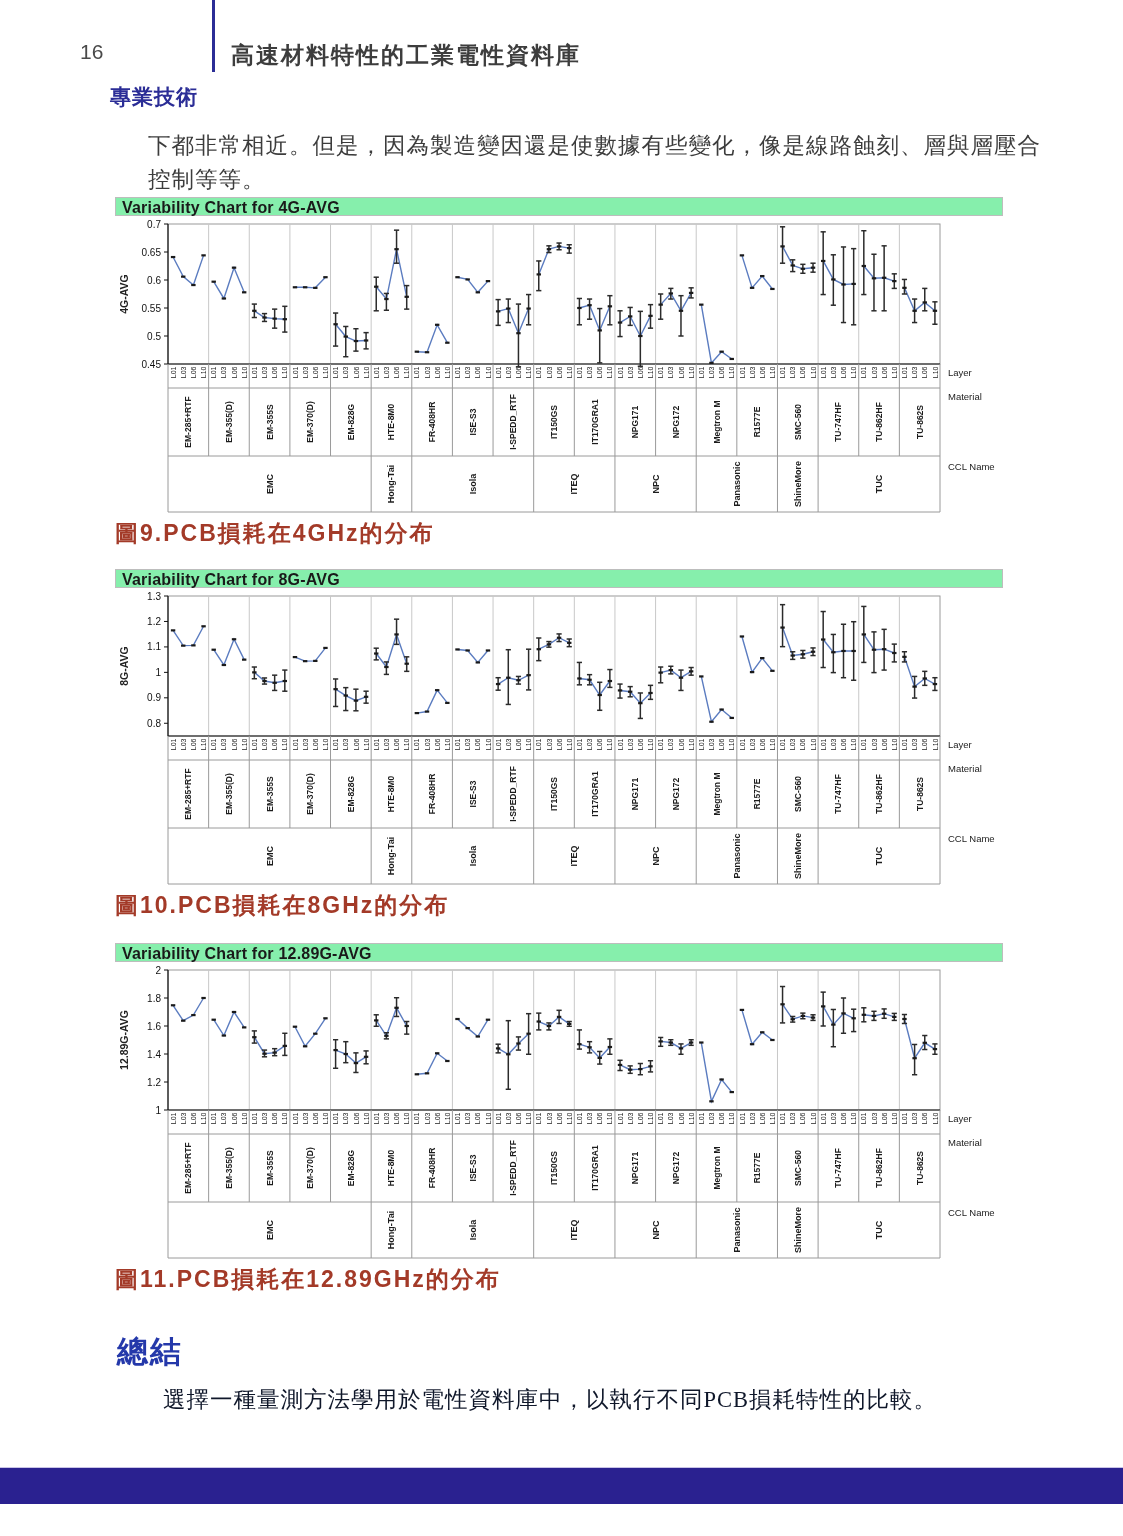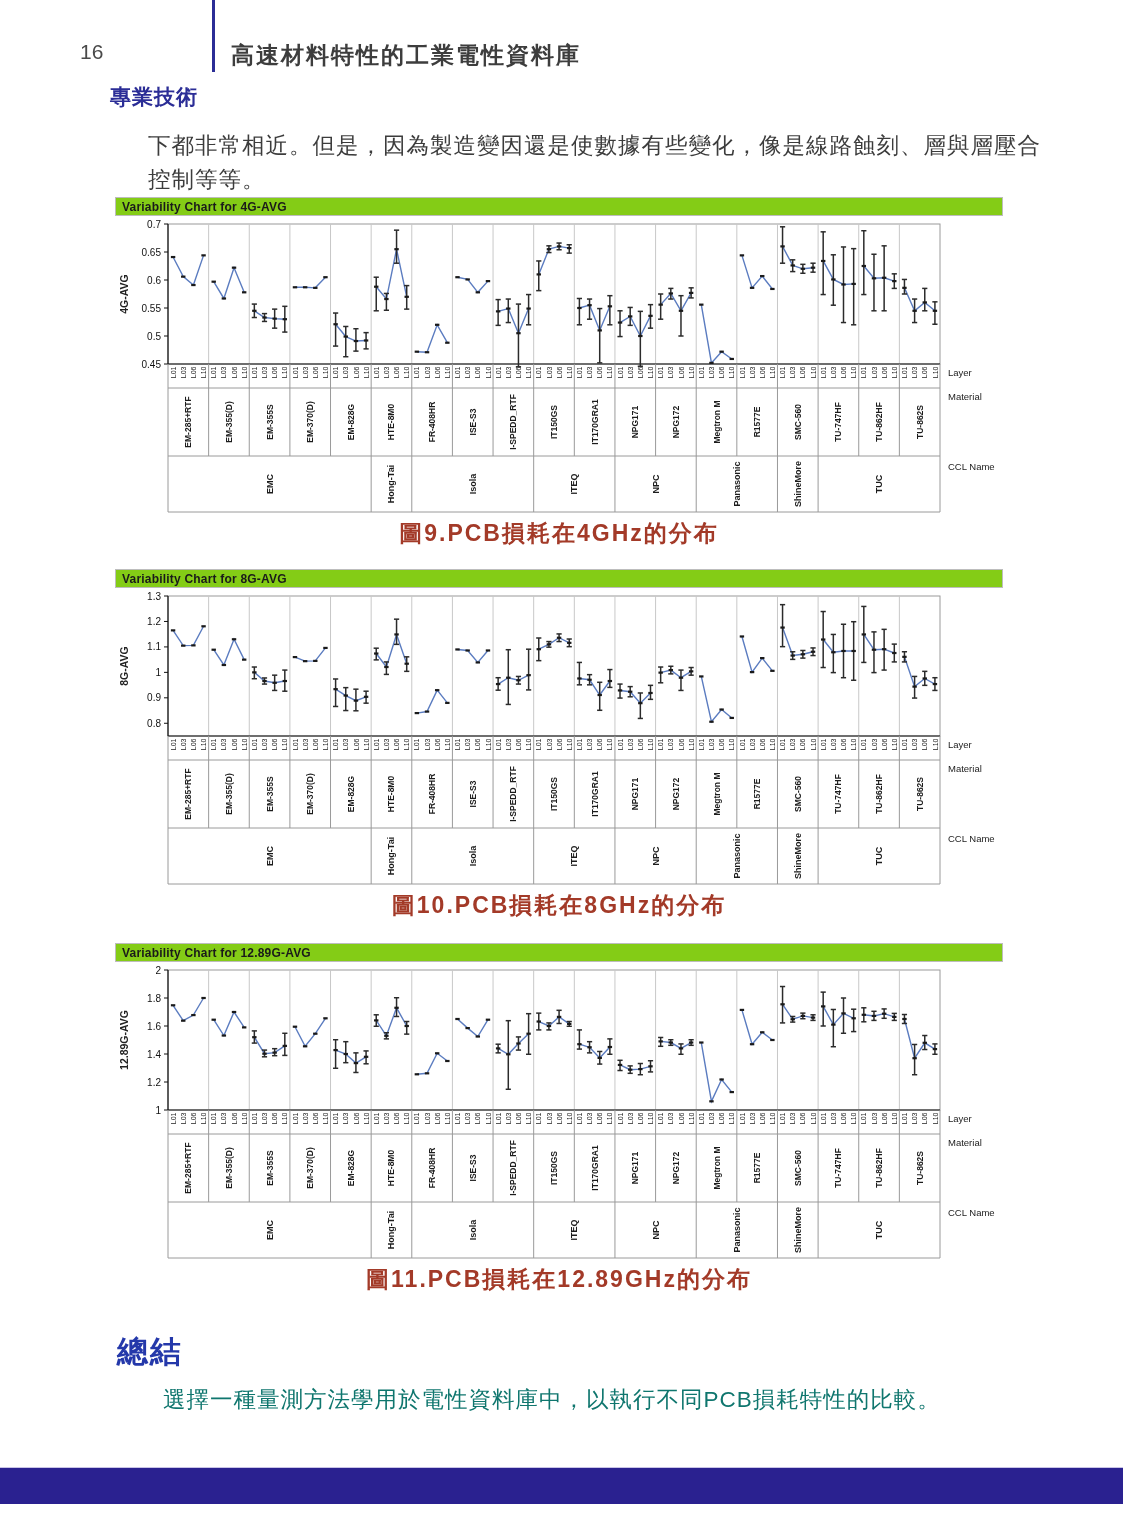--- a/index.html
+++ b/index.html
@@ -9,29 +9,29 @@
   }
   .page-header{position:absolute;top:0;left:0;width:938px;height:74px;}
   .page-num{position:absolute;left:80px;top:40px;font-size:21px;color:#4a4a4a;}
   .section-label{position:absolute;left:110px;top:39px;font-size:21px;font-weight:bold;color:#2b2d96;letter-spacing:1px;margin-top:44px;}
   .header-divider{position:absolute;left:212px;top:0;width:3px;height:72px;background:#2b2d96;}
   .doc-title{position:absolute;left:231px;top:40px;font-size:23px;font-weight:bold;color:#3d3d3d;letter-spacing:2px;}
   .intro{position:absolute;left:118px;top:106px;width:896px;font-size:22.5px;line-height:1.55;letter-spacing:1px;color:#3c3c3c;margin-left:30px;}
   figure{margin:0;padding:0;position:absolute;left:115px;width:888px;}
   #fig-0{top:197px;} #fig-1{top:569px;} #fig-2{top:943px;}
   .chart-title-bar{
-    height:19px;line-height:19px;background:#84cc16;border:1px solid #bdbdbd;box-sizing:border-box;
-    font-size:12px;font-weight:bold;color:#1a1a1a;padding-left:6px;letter-spacing:0.2px;
+    height:19px;line-height:19px;background:#86efac;border:1px solid #bdbdbd;box-sizing:border-box;
+    font-size:16px;font-weight:bold;color:#1a1a1a;padding-left:6px;letter-spacing:0.2px;
   }
   .chart-canvas{width:888px;height:300px;}
   .fig-caption{
-    margin-top:2px;text-align:center;font-size:23px;font-weight:bold;color:#a33a28;letter-spacing:2px;
+    margin-top:2px;text-align:left;font-size:23px;font-weight:bold;color:#a33a28;letter-spacing:2px;
   }
   .summary-heading{position:absolute;left:117px;top:1305px;font-size:31px;font-weight:bold;color:#2438aa;letter-spacing:2px;}
-  .summary-text{position:absolute;left:118px;top:1360px;width:906px;font-size:22.5px;line-height:1.5;letter-spacing:1px;color:#0f766e;text-indent:2em;}
+  .summary-text{position:absolute;left:118px;top:1360px;width:906px;font-size:22.5px;line-height:1.5;letter-spacing:1px;color:#0f172a;text-indent:2em;font-family:Liberation Serif, serif;}
   .footer-bar{position:absolute;left:0;top:1467px;width:1123px;height:36px;background:#2a2190;border-top:1px solid #c9c4e6;}
 </style>
 </head>
 <body>
 
 <header class="page-header">
   <span class="page-num">16</span>
   <span class="section-label">專業技術</span>
   <span class="header-divider"></span>
   <span class="doc-title">高速材料特性的工業電性資料庫</span>

